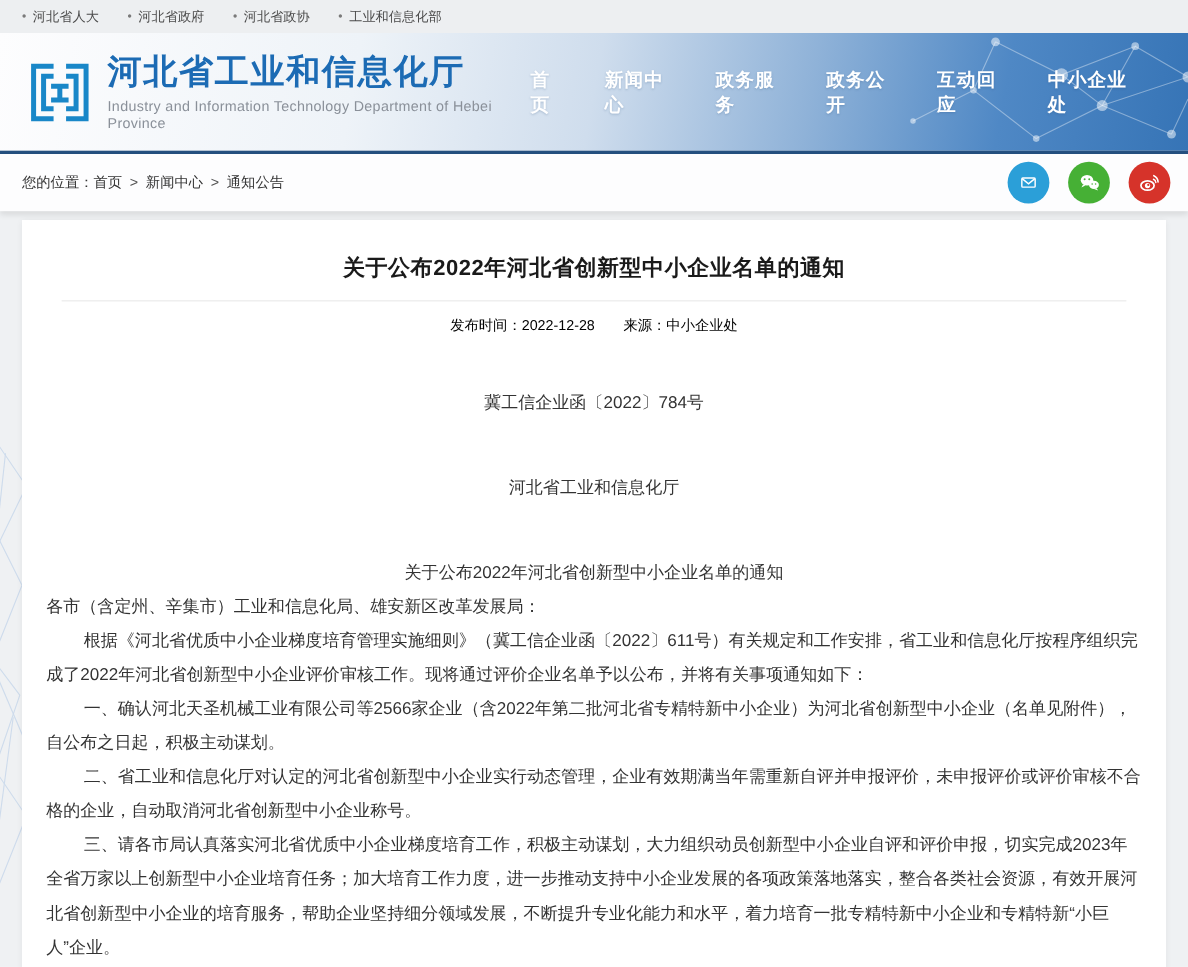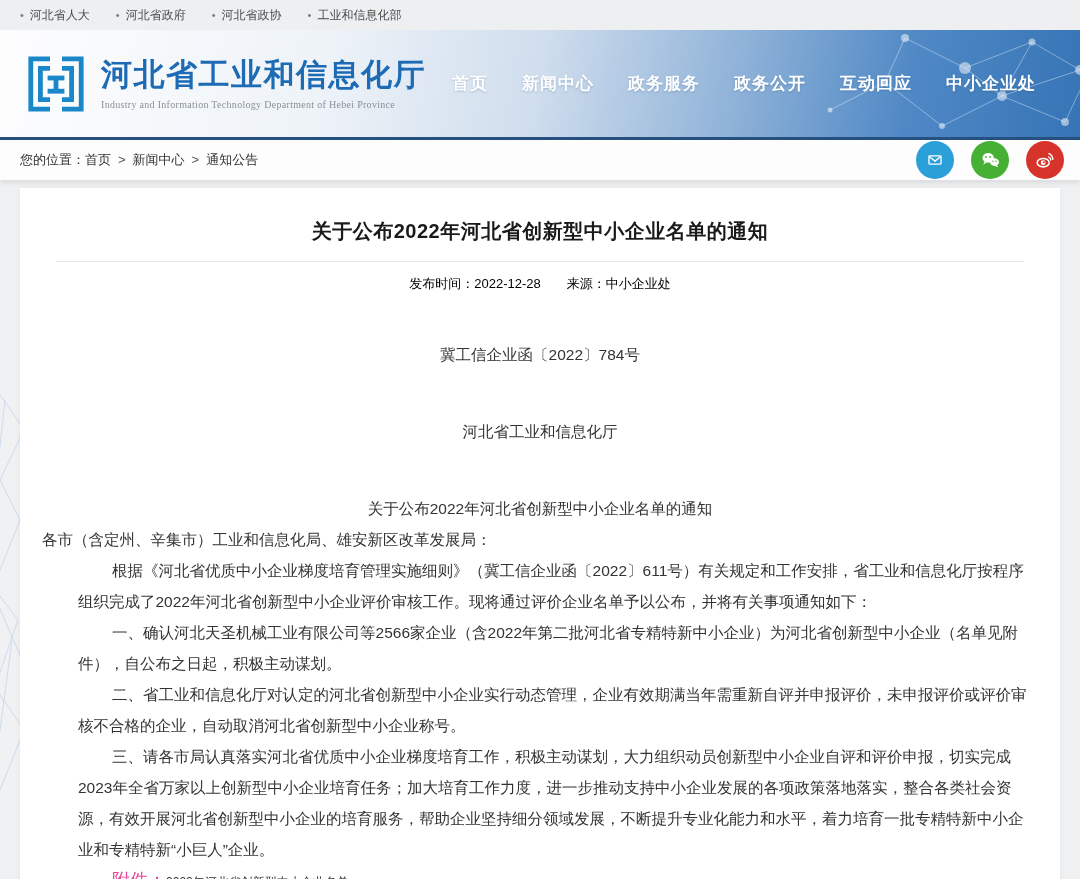--- a/index.html
+++ b/index.html
@@ -12,48 +12,48 @@
   .topbar .tlink { margin-right:26px; display:flex; align-items:center; }
   .topbar .bullet { color:#7a7a7a; margin-right:6px; font-size:11px; }
 
   
   .header { position:relative; height:110px; border-bottom:3px solid #25507f; overflow:hidden;
             background:linear-gradient(100deg,#fdfdfe 0%,#eef3f8 30%,#cfdded 50%,#8fb2d8 68%,#4f88c5 84%,#3674b6 100%);
             display:flex; align-items:center; justify-content:space-between; }
   .logo-wrap { display:flex; align-items:center; margin-left:26px; position:relative; z-index:2; }
   .emblem { width:60px; height:60px; margin-right:15px; }
   .site-title { font-size:31px; font-weight:bold; color:#1c6bb4; letter-spacing:1.5px; line-height:34px; }
-  .site-sub { font-size:10px; color:#8a9099; margin-top:7px; letter-spacing:0.3px;font-family:Liberation Serif, serif; }
+  .site-sub { font-size:13px; color:#8a9099; margin-top:7px; letter-spacing:0.3px; }
   .nav { display:flex; gap:34px; margin-right:44px; position:relative; z-index:2; }
   .nav-item { color:#ffffff; font-size:17px; font-weight:bold; letter-spacing:1px; text-shadow:0 1px 2px rgba(30,70,120,0.25); }
   .net-decor { position:absolute; right:0; top:0; z-index:1; }
 
   
-  .crumb-bar { height:40px; background:#fdfdfe; display:flex; align-items:center; justify-content:space-between;
+  .crumb-bar { height:52px; background:#fdfdfe; display:flex; align-items:center; justify-content:space-between;
                padding:0 16px 0 20px; box-shadow:0 3px 5px rgba(0,0,0,0.09); position:relative; z-index:2; }
   .crumb { font-size:13px; color:#333; }
   .crumb .sep { margin:0 7px; color:#555; }
   .share { display:flex; gap:17px; align-items:center; }
   .share-btn { width:38px; height:38px; border-radius:50%; display:flex; align-items:center; justify-content:center; cursor:pointer; }
   .share-mail { background:#2b9fd8; }
   .share-wechat { background:#46b035; }
   .share-weibo { background:#d6332a; }
 
   
   .main { position:relative; padding-top:8px; z-index:1; height:694px; }
   .side-decor { position:absolute; left:0; top:80px; z-index:0; }
   .card { position:relative; z-index:1; width:1040px; margin:0 auto; background:#ffffff;
           box-shadow:0 1px 6px rgba(0,0,0,0.06); min-height:686px; padding:30px 22px 40px; }
   .article-title { text-align:center; font-size:20px; font-weight:bold; color:#1a1a1a; letter-spacing:0.5px; }
   .title-divider { border:none; border-top:1px solid #e9e9e9; margin:16px 14px 0; }
   .meta { text-align:center; font-size:13px; color:#000000; margin-top:13px; }
   .meta .gap { display:inline-block; width:26px; }
   .doc { margin-top:46px; font-size:15.5px; color:#333333; line-height:31px; }
   .doc-center { text-align:center;margin-top:46px; }
-  .doc p.para { text-indent:2.2em;margin-left:36px; }
+  .doc p.para { text-indent:2.2em; }
   .attach-line { margin-top:0; }
   .attach-label { font-size:18px; color:#ec4899; }
   .attach-link { font-size:12px; color:#333; }
   .sign-block { text-align:right; margin-top:16px; padding-right:6px; }
 </style>
 </head>
 <body>
 
 <div class="topbar">
   <a class="tlink">

